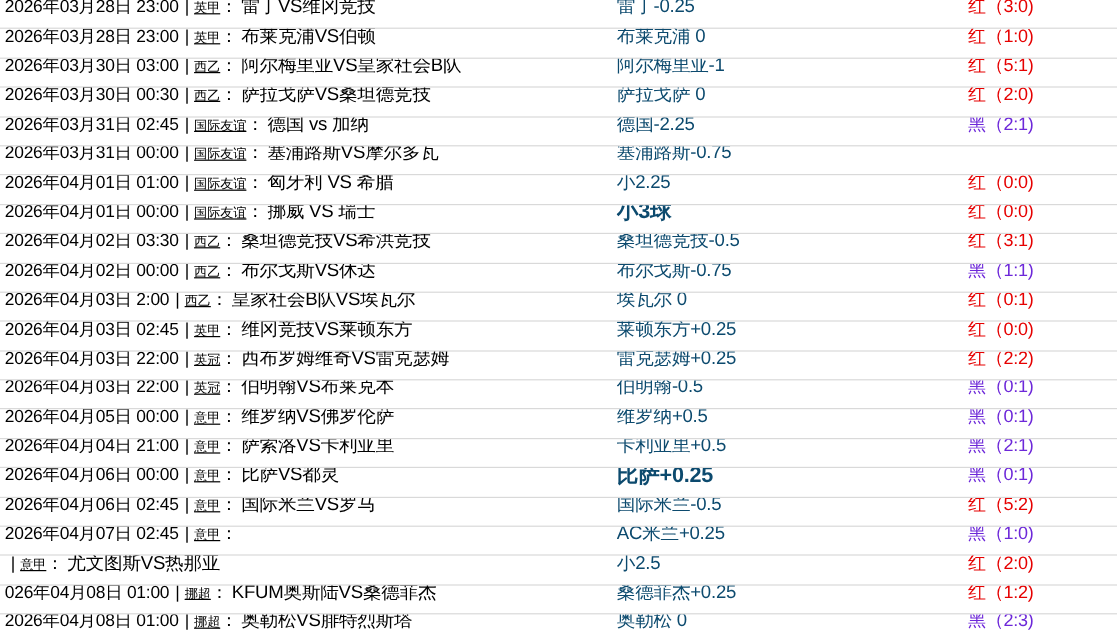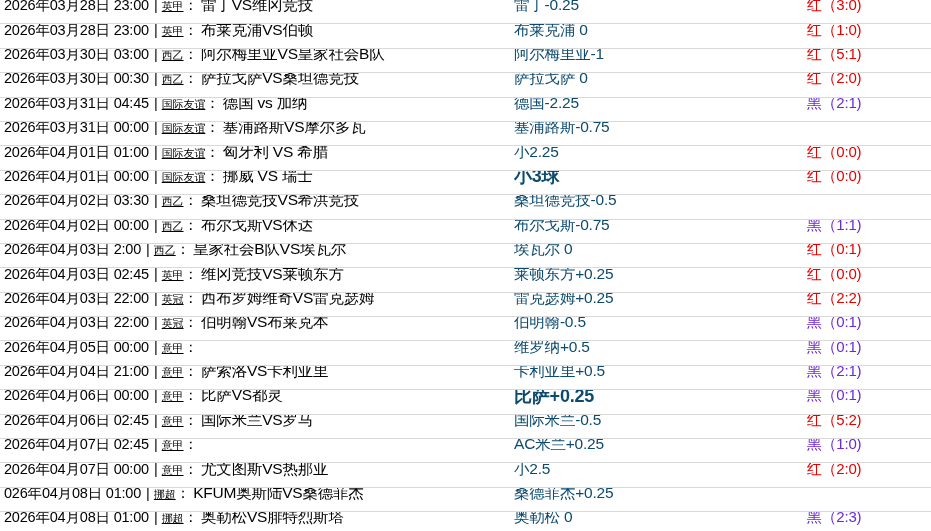--- a/index.html
+++ b/index.html
@@ -123,21 +123,21 @@
         <span class="sep">|</span>
         <span class="league">西乙</span>
         <span class="colon">：</span>
         <span class="match">萨拉戈萨VS桑坦德竞技</span>
       </div>
       <div class="c-mid">萨拉戈萨 0</div>
       <div class="c-right res-red">红（2:0)</div>
     </div>
     <div class="row">
       <div class="c-left">
-        <span class="date">2026年03月31日 04:45</span>
+        <span class="date">2026年03月31日 02:45</span>
         <span class="sep">|</span>
         <span class="league">国际友谊</span>
         <span class="colon">：</span>
         <span class="match">德国 vs 加纳</span>
       </div>
       <div class="c-mid">德国-2.25</div>
       <div class="c-right res-black">黑（2:1)</div>
     </div>
     <div class="row">
       <div class="c-left">
@@ -173,20 +173,21 @@
     </div>
     <div class="row">
       <div class="c-left">
         <span class="date">2026年04月02日 03:30</span>
         <span class="sep">|</span>
         <span class="league">西乙</span>
         <span class="colon">：</span>
         <span class="match">桑坦德竞技VS希洪竞技</span>
       </div>
       <div class="c-mid">桑坦德竞技-0.5</div>
+      <div class="c-right res-red">红（3:1)</div>
     </div>
     <div class="row">
       <div class="c-left">
         <span class="date">2026年04月02日 00:00</span>
         <span class="sep">|</span>
         <span class="league">西乙</span>
         <span class="colon">：</span>
         <span class="match">布尔戈斯VS休达</span>
       </div>
       <div class="c-mid">布尔戈斯-0.75</div>
@@ -235,20 +236,21 @@
       </div>
       <div class="c-mid">伯明翰-0.5</div>
       <div class="c-right res-black">黑（0:1)</div>
     </div>
     <div class="row">
       <div class="c-left">
         <span class="date">2026年04月05日 00:00</span>
         <span class="sep">|</span>
         <span class="league">意甲</span>
         <span class="colon">：</span>
+        <span class="match">维罗纳VS佛罗伦萨</span>
       </div>
       <div class="c-mid">维罗纳+0.5</div>
       <div class="c-right res-black">黑（0:1)</div>
     </div>
     <div class="row">
       <div class="c-left">
         <span class="date">2026年04月04日 21:00</span>
         <span class="sep">|</span>
         <span class="league">意甲</span>
         <span class="colon">：</span>
@@ -284,38 +286,38 @@
         <span class="date">2026年04月07日 02:45</span>
         <span class="sep">|</span>
         <span class="league">意甲</span>
         <span class="colon">：</span>
       </div>
       <div class="c-mid">AC米兰+0.25</div>
       <div class="c-right res-black">黑（1:0)</div>
     </div>
     <div class="row">
       <div class="c-left">
-        <span class="date">2026年04月07日 00:00</span>
         <span class="sep">|</span>
         <span class="league">意甲</span>
         <span class="colon">：</span>
         <span class="match">尤文图斯VS热那亚</span>
       </div>
       <div class="c-mid">小2.5</div>
       <div class="c-right res-red">红（2:0)</div>
     </div>
     <div class="row">
       <div class="c-left">
         <span class="date">026年04月08日 01:00</span>
         <span class="sep">|</span>
         <span class="league">挪超</span>
         <span class="colon">：</span>
         <span class="match">KFUM奥斯陆VS桑德菲杰</span>
       </div>
       <div class="c-mid">桑德菲杰+0.25</div>
+      <div class="c-right res-red">红（1:2)</div>
     </div>
     <div class="row">
       <div class="c-left">
         <span class="date">2026年04月08日 01:00</span>
         <span class="sep">|</span>
         <span class="league">挪超</span>
         <span class="colon">：</span>
         <span class="match">奥勒松VS腓特烈斯塔</span>
       </div>
       <div class="c-mid">奥勒松 0</div>

